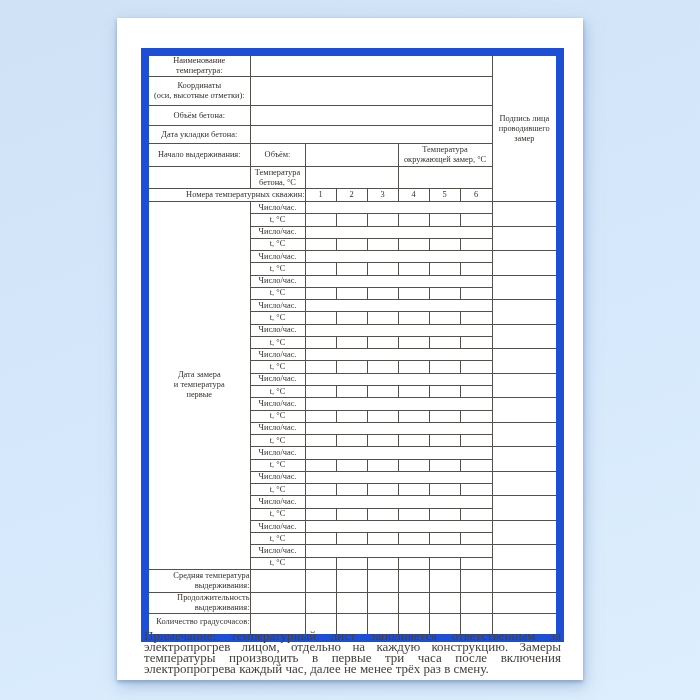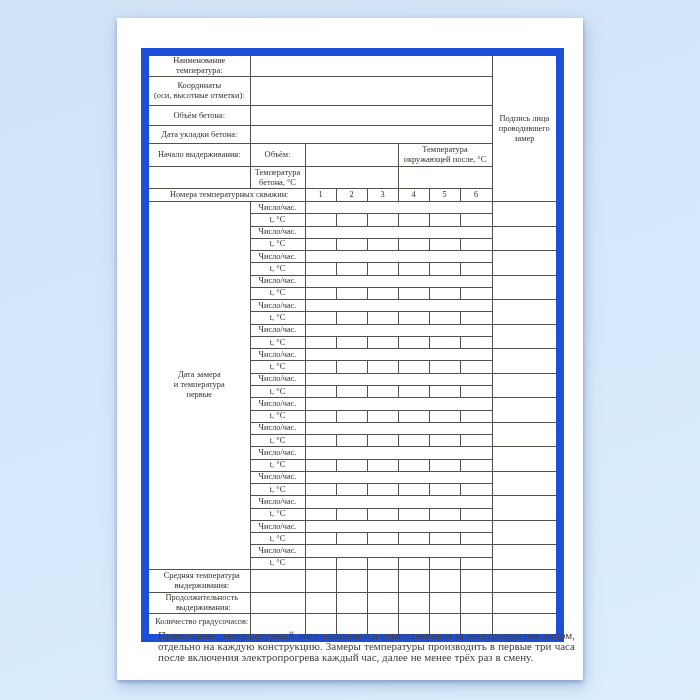--- a/index.html
+++ b/index.html
@@ -19,27 +19,27 @@
     border-collapse:collapse;table-layout:fixed;
     border:8px solid #1d4ed8;
   }
   td{
     border:1px solid #55504b;
     padding:0;overflow:hidden;
     font-size:8.4px;line-height:10px;color:#35312d;
     text-align:center;vertical-align:middle;
     font-family:"Liberation Serif","DejaVu Serif",serif;
   }
-  td.left{text-align:center;padding-left:5px;}
+  td.left{text-align:right;padding-left:5px;}
   td.top{vertical-align:top;padding-top:3px;}
   .ln{display:block;}
   .ind{padding-left:3px;}
   .note{
-    position:absolute;left:41px;top:612px;width:417px;
-    font-size:11px;line-height:11px;text-align:justify;
+    position:absolute;left:27px;top:612px;width:417px;
+    font-size:13px;line-height:11px;text-align:justify;
     color:#45403c;
   }
 </style>
 </head>
 <body>
 
 <div class="page">
   <table class="form">
     <colgroup>
       <col style="width:105px">
@@ -79,21 +79,21 @@
       <tr style="height:18px">
         <td>Дата укладки бетона:</td>
         <td colspan="7"></td>
       </tr>
       <tr style="height:23px">
         <td>Начало выдерживания:</td>
         <td>Объём:</td>
         <td colspan="3"></td>
         <td colspan="3">
           <span class="ln">Температура</span>
-          <span class="ln">окружающей после, °C</span>
+          <span class="ln">окружающей замер, °C</span>
         </td>
       </tr>
       <tr style="height:22px">
         <td></td>
         <td>
           <span class="ln">Температура</span>
           <span class="ln">бетона, °C</span>
         </td>
         <td colspan="3"></td>
         <td colspan="3"></td>

